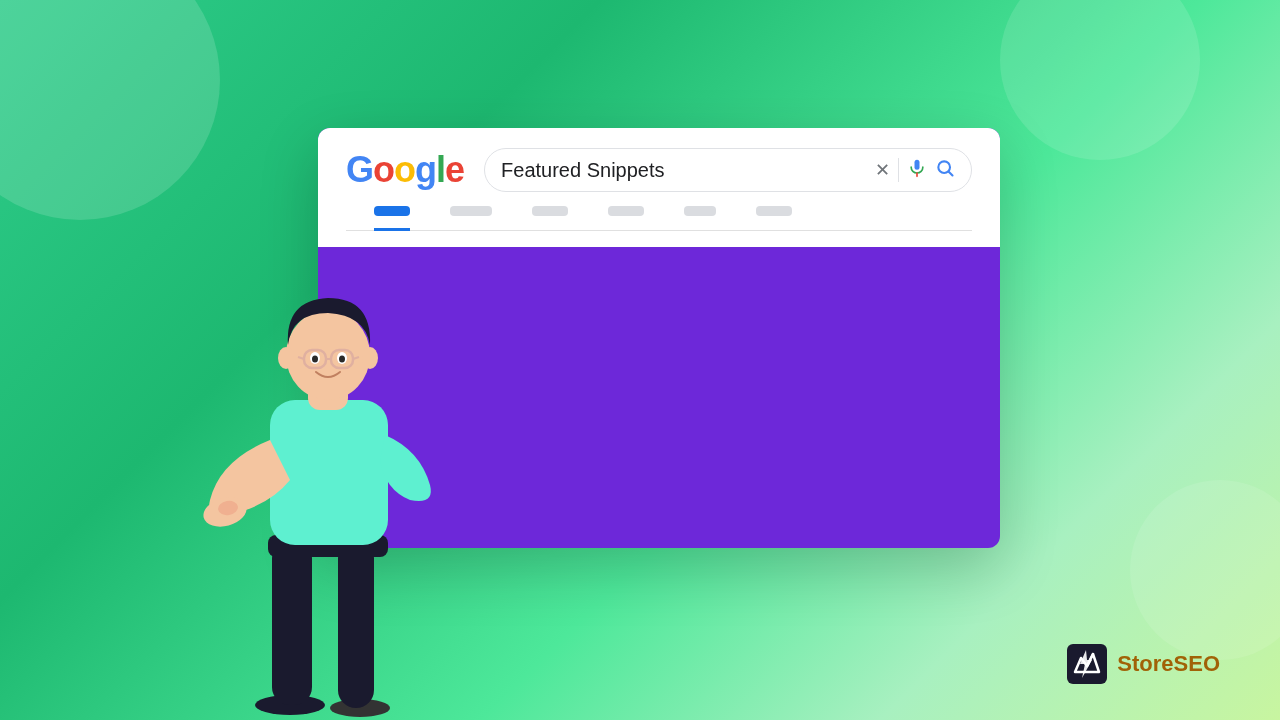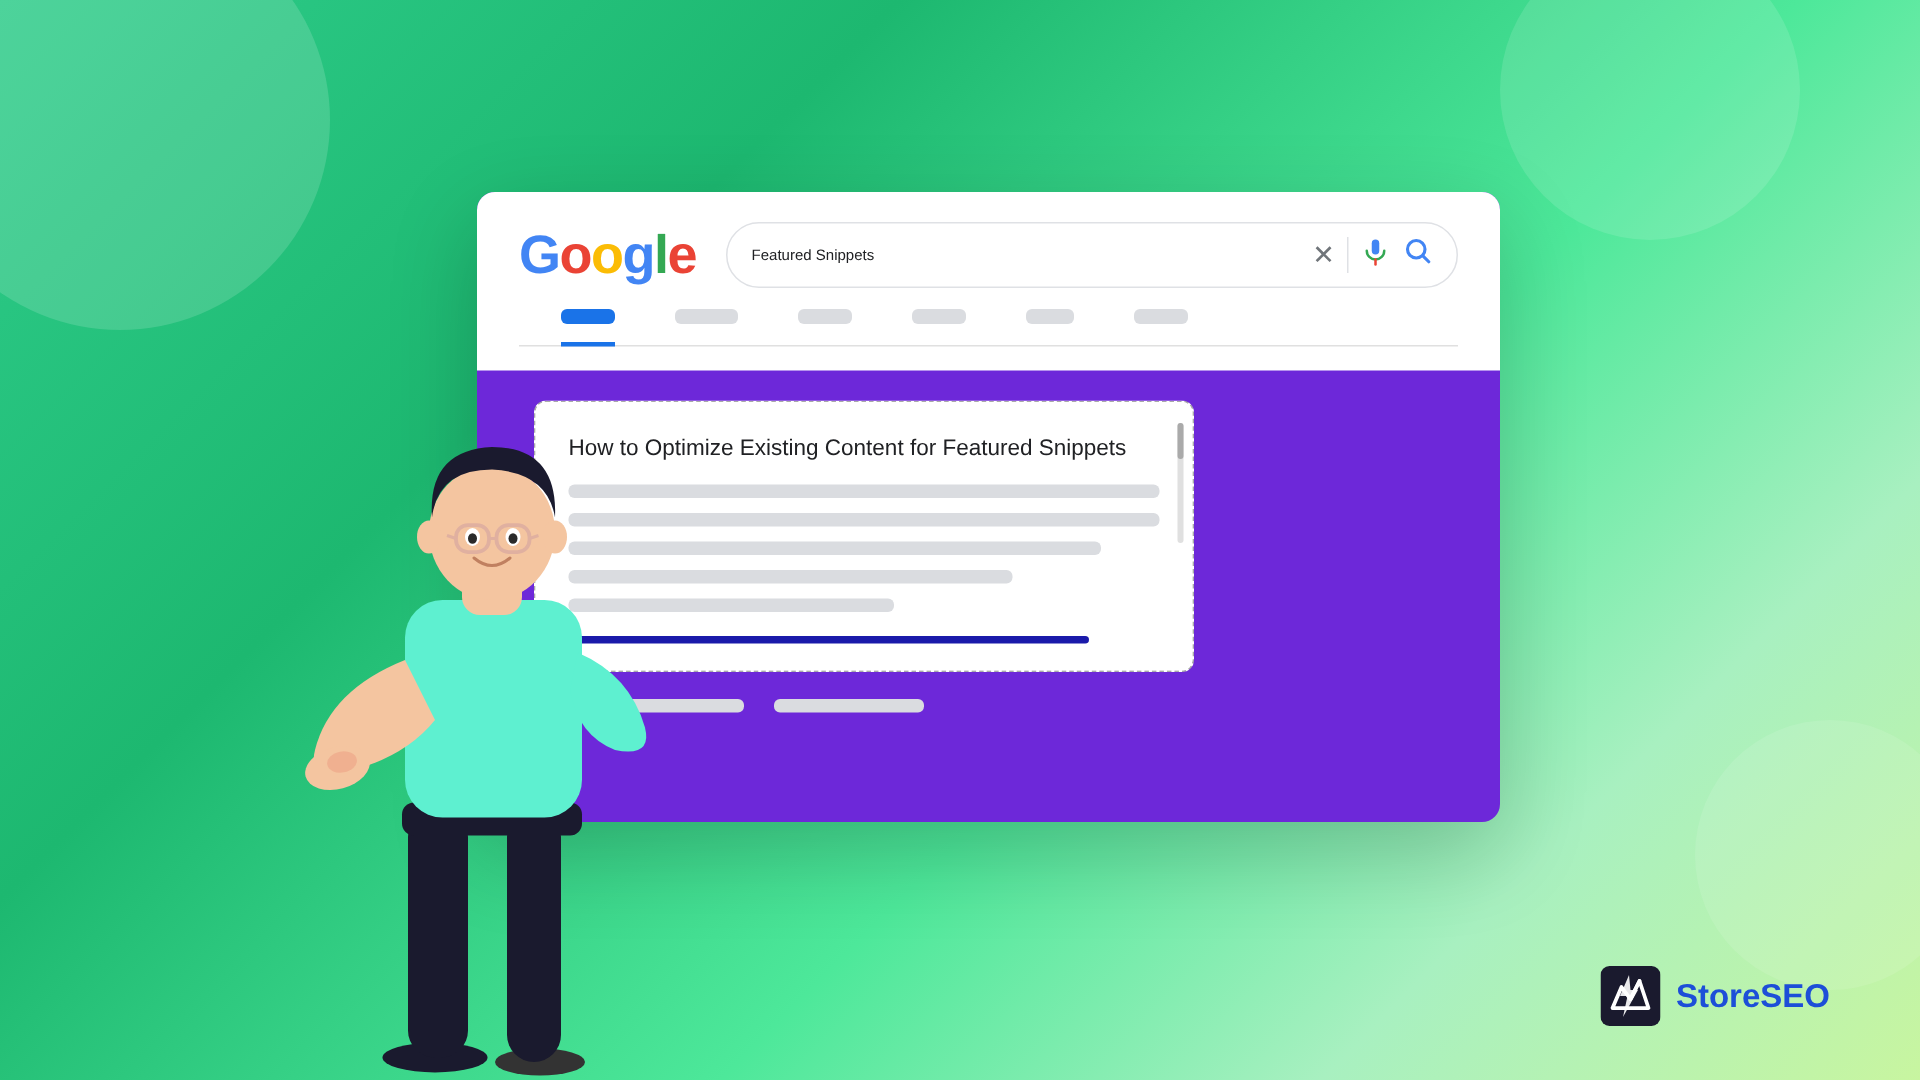--- a/index.html
+++ b/index.html
@@ -93,21 +93,21 @@
       align-items: center;
       border: 1px solid #dfe1e5;
       border-radius: 24px;
       padding: 8px 16px;
       height: 44px;
       gap: 8px;
     }
 
     .search-text {
       flex: 1;
-      font-size: 10px;
+      font-size: 20px;
       color: #202124;
     }
 
     .search-x {
       color: #70757a;
       font-size: 18px;
       cursor: pointer;
     }
 
     .divider-v {
@@ -237,21 +237,21 @@
     }
 
     .storeseo-icon {
       width: 40px;
       height: 40px;
     }
 
     .storeseo-text {
       font-size: 22px;
       font-weight: bold;
-      color: #1d4ed8;
+      color: #a16207;
       font-family: Arial, sans-serif;
     }
 
     
     .person-svg {
       position: absolute;
       bottom: 0;
       left: 0;
       width: 100%;
     }
@@ -308,40 +308,20 @@
       </div>
       <div style="display:flex;flex-direction:column;align-items:center;padding-bottom:6px;">
         <div style="width:32px;height:10px;background:#dadce0;border-radius:4px;margin:6px 0;"></div>
       </div>
       <div style="display:flex;flex-direction:column;align-items:center;padding-bottom:6px;">
         <div style="width:36px;height:10px;background:#dadce0;border-radius:4px;margin:6px 0;"></div>
       </div>
     </div>
   </div>
 
-  <div class="search-results">
-
-    <div class="snippet-card">
-      <div class="snippet-scrollbar">
-        <div class="snippet-scrollbar-thumb"></div>
-      </div>
-      <div class="snippet-title">How to Optimize Existing Content for Featured Snippets</div>
-      <div class="snippet-line line-full"></div>
-      <div class="snippet-line line-full"></div>
-      <div class="snippet-line line-90"></div>
-      <div class="snippet-line line-75"></div>
-      <div class="snippet-line line-55"></div>
-      <div class="snippet-progress-bar"></div>
-    </div>
-
-    <div class="bottom-results">
-      <div class="bottom-result-line brl-1"></div>
-      <div class="bottom-result-line brl-2"></div>
-    </div>
-  </div>
 </div>
 
 <div class="person-container">
   <svg viewBox="0 0 260 580" xmlns="http://www.w3.org/2000/svg" class="person-svg">
 
     <ellipse cx="90" cy="565" rx="35" ry="10" fill="#1a1a2e"></ellipse>
     <ellipse cx="160" cy="568" rx="30" ry="9" fill="#333"></ellipse>
 
     <rect x="72" y="400" width="40" height="165" rx="18" fill="#1a1a2e"></rect>
     <rect x="138" y="400" width="36" height="168" rx="18" fill="#1a1a2e"></rect>

